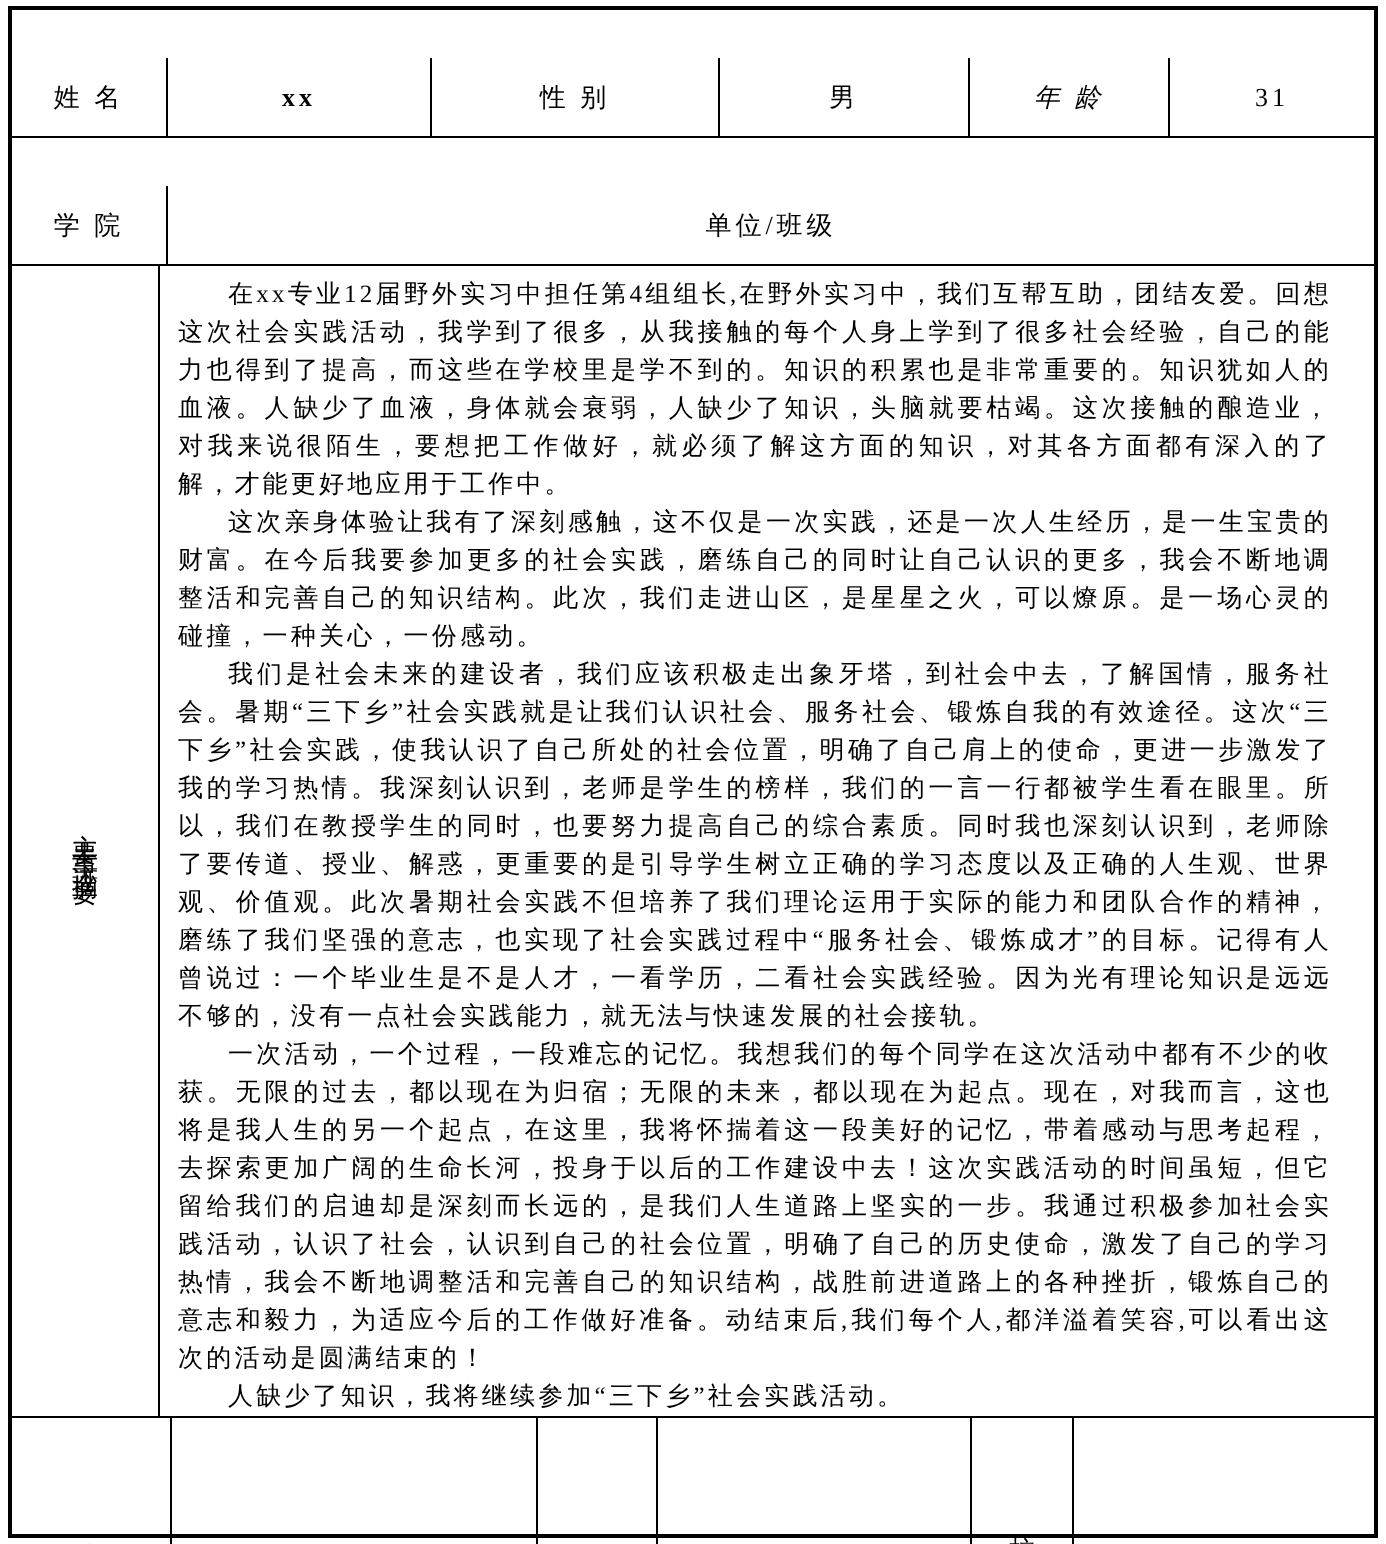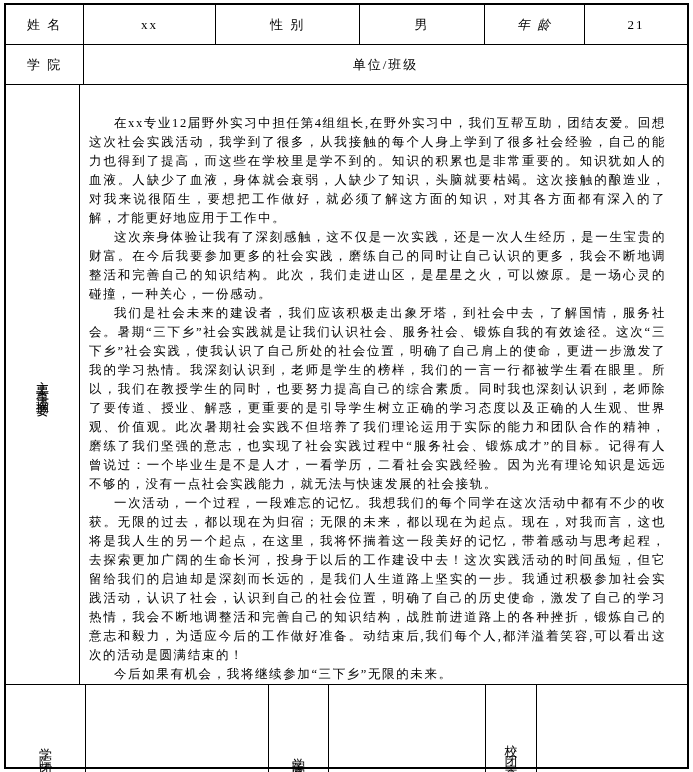--- a/index.html
+++ b/index.html
@@ -17,38 +17,38 @@
     background:#fff;
   }
   .row { display:flex; border-bottom:1px solid #000; flex:0 0 auto; }
   .row:last-child { border-bottom:none; }
   .cell {
     border-right:1px solid #000;
     display:flex; align-items:center; justify-content:center;
     font-size:13px; letter-spacing:2px; overflow:hidden;
   }
   .cell:last-child { border-right:none; flex:1 1 auto; }
-  .r-head { height:40px; }
+  .r-head { height:40px;margin-top:24px; }
   .r-body { flex:1 1 auto; }
   .r-sign { height:152px; }
 
   
   .w-lab1 { width:78px;  flex:0 0 78px; }
   .w-val1 { width:132px; flex:0 0 132px; }
   .w-lab2 { width:144px; flex:0 0 144px;text-align:right; }
   .w-val2 { width:125px; flex:0 0 125px; }
   .w-lab3 { width:100px; flex:0 0 100px;font-style:italic; }
   .w-sumlab { width:74px; flex:0 0 74px; }
   .w-s1 { width:80px;  flex:0 0 80px; }
   .w-s2 { width:183px; flex:0 0 183px; }
   .w-s3 { width:60px;  flex:0 0 60px; }
   .w-s4 { width:157px; flex:0 0 157px; }
   .w-s5 { width:51px;  flex:0 0 51px; }
 
-  .bold { font-weight:normal; }
+  .bold { font-weight:bold; }
 
   
   .vtext {
     writing-mode:vertical-lr;
     text-orientation:upright;
     font-size:13px;
     line-height:1;
     white-space:nowrap;
   }
   .gap-md { letter-spacing:5px; }
@@ -57,21 +57,20 @@
   .gap-xl { letter-spacing:11px; }
 
   
   .textcell {
     display:block;
     padding:5px 21px 0 9px;
     font-size:12.5px;
     line-height:19px;
     letter-spacing:1.6px;
     text-align:justify;
-    margin-top:24px;
   }
   .textcell p { text-indent:2em; margin:0; }
 
   
   .datecell {
     display:flex; flex-direction:column;
     justify-content:flex-end; align-items:center;
     padding-bottom:6px;
     font-size:13px; letter-spacing:1px;
     white-space:pre;
@@ -81,38 +80,38 @@
 <body>
 
 <div class="sheet">
 
   <div class="row r-head">
     <div class="cell w-lab1">姓 名</div>
     <div class="cell w-val1 bold">xx</div>
     <div class="cell w-lab2">性 别</div>
     <div class="cell w-val2">男</div>
     <div class="cell w-lab3">年 龄</div>
-    <div class="cell">21</div>
+    <div class="cell">31</div>
   </div>
 
   <div class="row r-head">
     <div class="cell w-lab1">学 院</div>
     <div class="cell w-lab2">单位/班级</div>
   </div>
 
   <div class="row r-body">
     <div class="cell w-sumlab">
       <span class="vtext gap-md">主要事迹摘要</span>
     </div>
     <div class="cell textcell">
         <p>在xx专业12届野外实习中担任第4组组长,在野外实习中，我们互帮互助，团结友爱。回想这次社会实践活动，我学到了很多，从我接触的每个人身上学到了很多社会经验，自己的能力也得到了提高，而这些在学校里是学不到的。知识的积累也是非常重要的。知识犹如人的血液。人缺少了血液，身体就会衰弱，人缺少了知识，头脑就要枯竭。这次接触的酿造业，对我来说很陌生，要想把工作做好，就必须了解这方面的知识，对其各方面都有深入的了解，才能更好地应用于工作中。</p>
         <p>这次亲身体验让我有了深刻感触，这不仅是一次实践，还是一次人生经历，是一生宝贵的财富。在今后我要参加更多的社会实践，磨练自己的同时让自己认识的更多，我会不断地调整活和完善自己的知识结构。此次，我们走进山区，是星星之火，可以燎原。是一场心灵的碰撞，一种关心，一份感动。</p>
         <p>我们是社会未来的建设者，我们应该积极走出象牙塔，到社会中去，了解国情，服务社会。暑期“三下乡”社会实践就是让我们认识社会、服务社会、锻炼自我的有效途径。这次“三下乡”社会实践，使我认识了自己所处的社会位置，明确了自己肩上的使命，更进一步激发了我的学习热情。我深刻认识到，老师是学生的榜样，我们的一言一行都被学生看在眼里。所以，我们在教授学生的同时，也要努力提高自己的综合素质。同时我也深刻认识到，老师除了要传道、授业、解惑，更重要的是引导学生树立正确的学习态度以及正确的人生观、世界观、价值观。此次暑期社会实践不但培养了我们理论运用于实际的能力和团队合作的精神，磨练了我们坚强的意志，也实现了社会实践过程中“服务社会、锻炼成才”的目标。记得有人曾说过：一个毕业生是不是人才，一看学历，二看社会实践经验。因为光有理论知识是远远不够的，没有一点社会实践能力，就无法与快速发展的社会接轨。</p>
         <p>一次活动，一个过程，一段难忘的记忆。我想我们的每个同学在这次活动中都有不少的收获。无限的过去，都以现在为归宿；无限的未来，都以现在为起点。现在，对我而言，这也将是我人生的另一个起点，在这里，我将怀揣着这一段美好的记忆，带着感动与思考起程，去探索更加广阔的生命长河，投身于以后的工作建设中去！这次实践活动的时间虽短，但它留给我们的启迪却是深刻而长远的，是我们人生道路上坚实的一步。我通过积极参加社会实践活动，认识了社会，认识到自己的社会位置，明确了自己的历史使命，激发了自己的学习热情，我会不断地调整活和完善自己的知识结构，战胜前进道路上的各种挫折，锻炼自己的意志和毅力，为适应今后的工作做好准备。动结束后,我们每个人,都洋溢着笑容,可以看出这次的活动是圆满结束的！</p>
-        <p>今后如果有机会，我将继续参加“三下乡”无限的未来。</p>
+        <p>人缺少了知识，我将继续参加“三下乡”社会实践活动。</p>
       </div>
   </div>
 
   <div class="row r-sign">
     <div class="cell w-s1">
       <span class="vtext gap-lg">学院团委意见</span>
     </div>
     <div class="cell w-s2 datecell">
       <span>2013年  月   日</span>
     </div>

